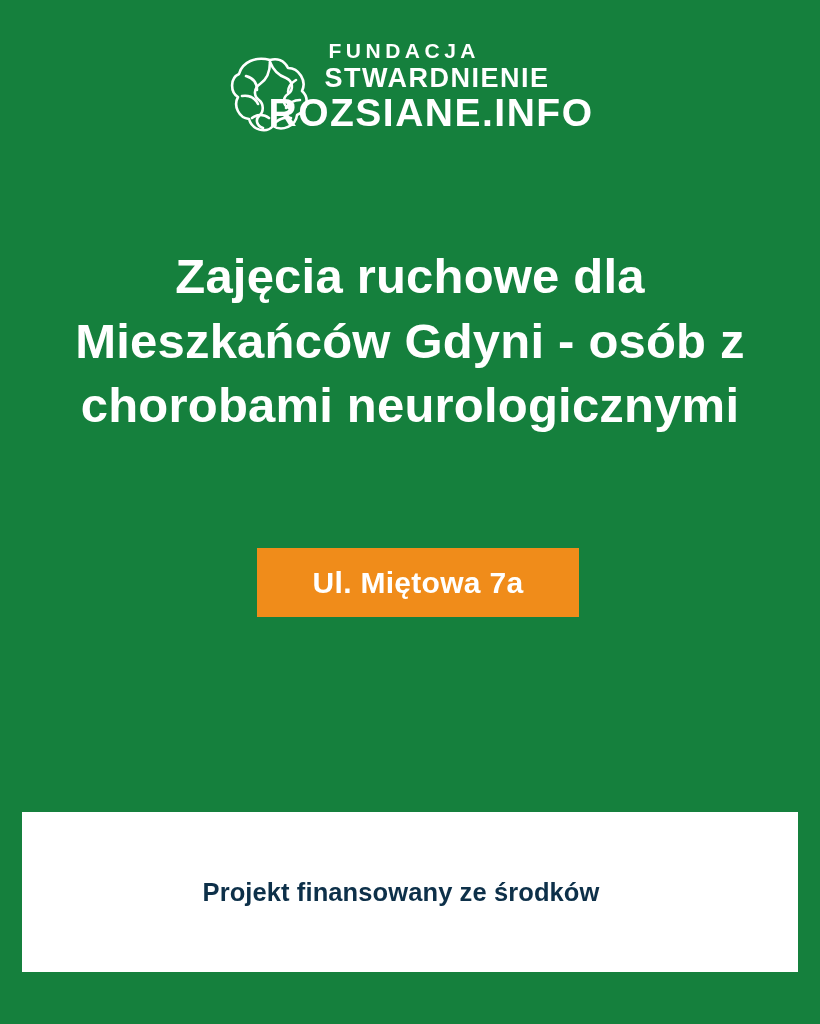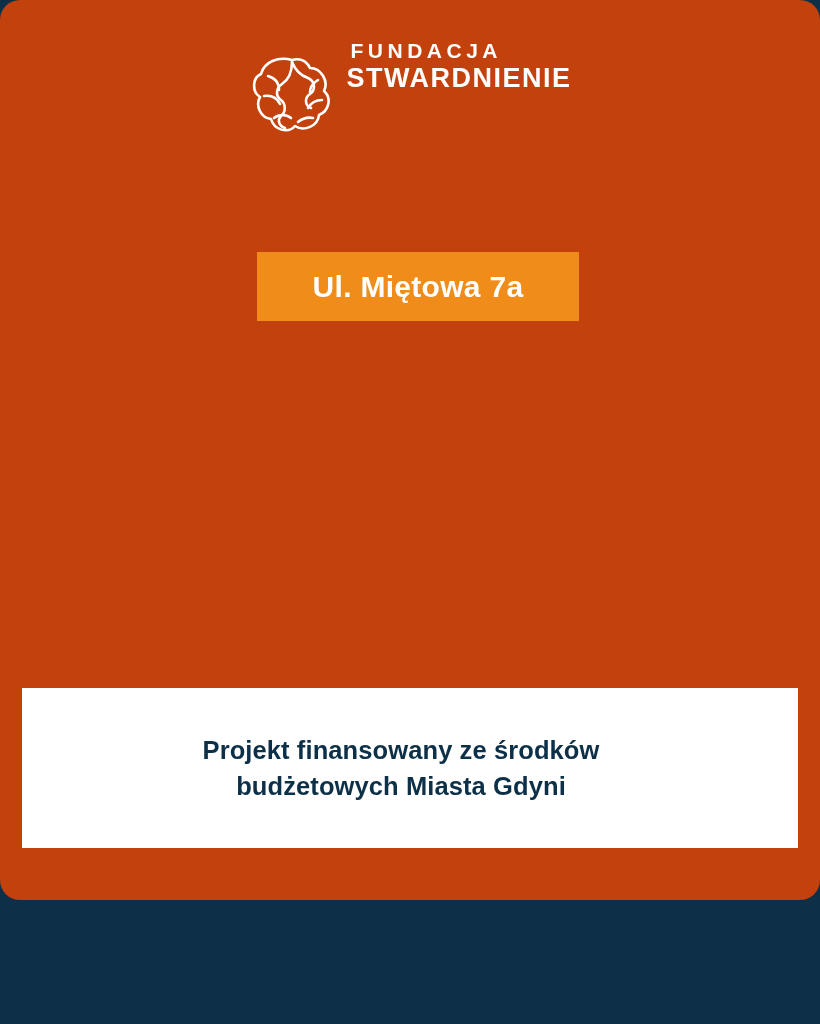--- a/index.html
+++ b/index.html
@@ -7,27 +7,26 @@
   html, body {
     width: 820px;
     height: 1024px;
     background: #0d3048;
     font-family: "Liberation Sans", sans-serif;
   }
 
   .poster {
     position: relative;
     width: 820px;
-    height: 900px;
-    background: #c2410c;
+    height: 1024px;
+    background: #15803d;
     overflow: hidden;
     display: flex;
     flex-direction: column;
     align-items: center;
-    border-radius: 20px;
   }
 
   
   .brand {
     margin-top: 40px;
     display: flex;
     flex-direction: row;
     align-items: flex-start;
     justify-content: center;
     width: 100%;
@@ -155,31 +154,32 @@
           <path d="M70 30 C65 33, 62 37, 62 42"></path>
           <path d="M74 50 C68 50, 63 53, 60 58"></path>
           <path d="M26 68 C31 64, 38 64, 43 68"></path>
           <path d="M50 72 C55 68, 60 67, 65 68"></path>
         </g>
       </svg>
     </div>
     <div class="brand-text">
       <div class="brand-line-1">FUNDACJA</div>
       <div class="brand-line-2">STWARDNIENIE</div>
+      <div class="brand-line-3">ROZSIANE.INFO</div>
     </div>
   </div>
 
+  <h1 class="headline">Zajęcia ruchowe dla Mieszkańców Gdyni - osób z chorobami neurologicznymi</h1>
 
   <div class="badge-wrap">
     <div class="badge">Ul. Miętowa 7a</div>
   </div>
 
   <div class="footer">
 
 
     <div class="footer-text">
       <div>Projekt finansowany ze środków</div>
-      <div>budżetowych Miasta Gdyni</div>
     </div>
 
   </div>
 
 </div>
 
 </body></html>

